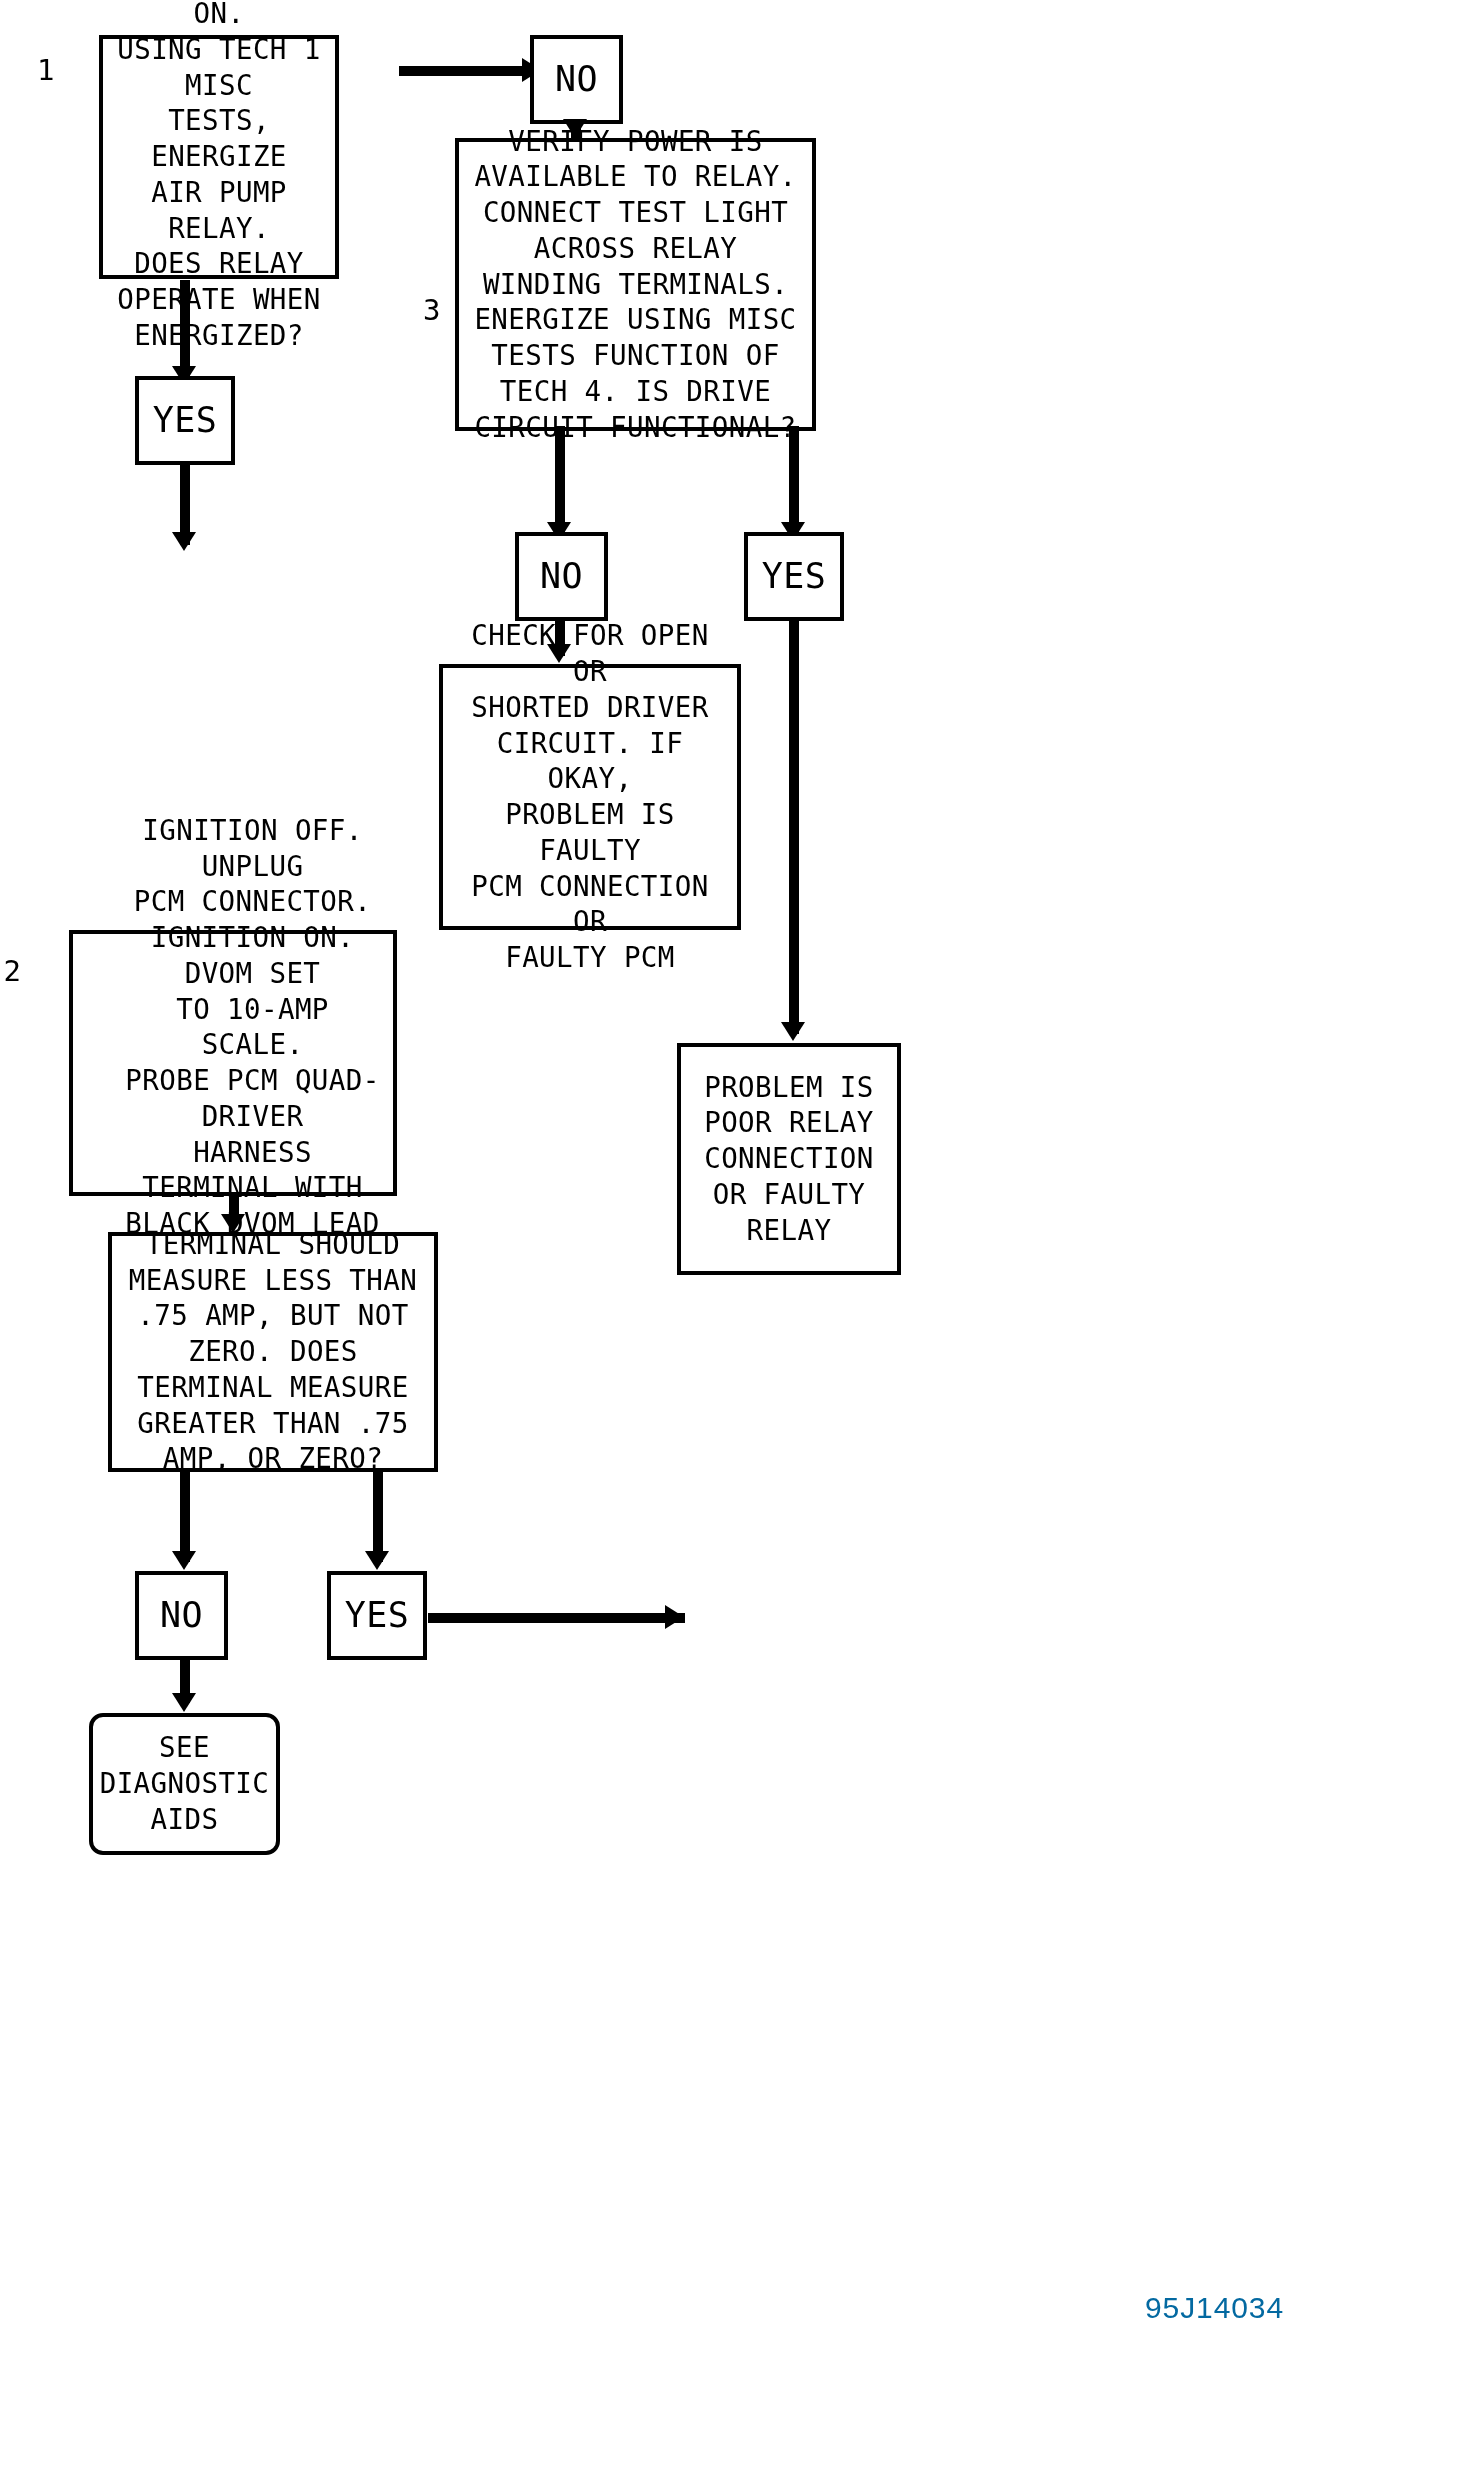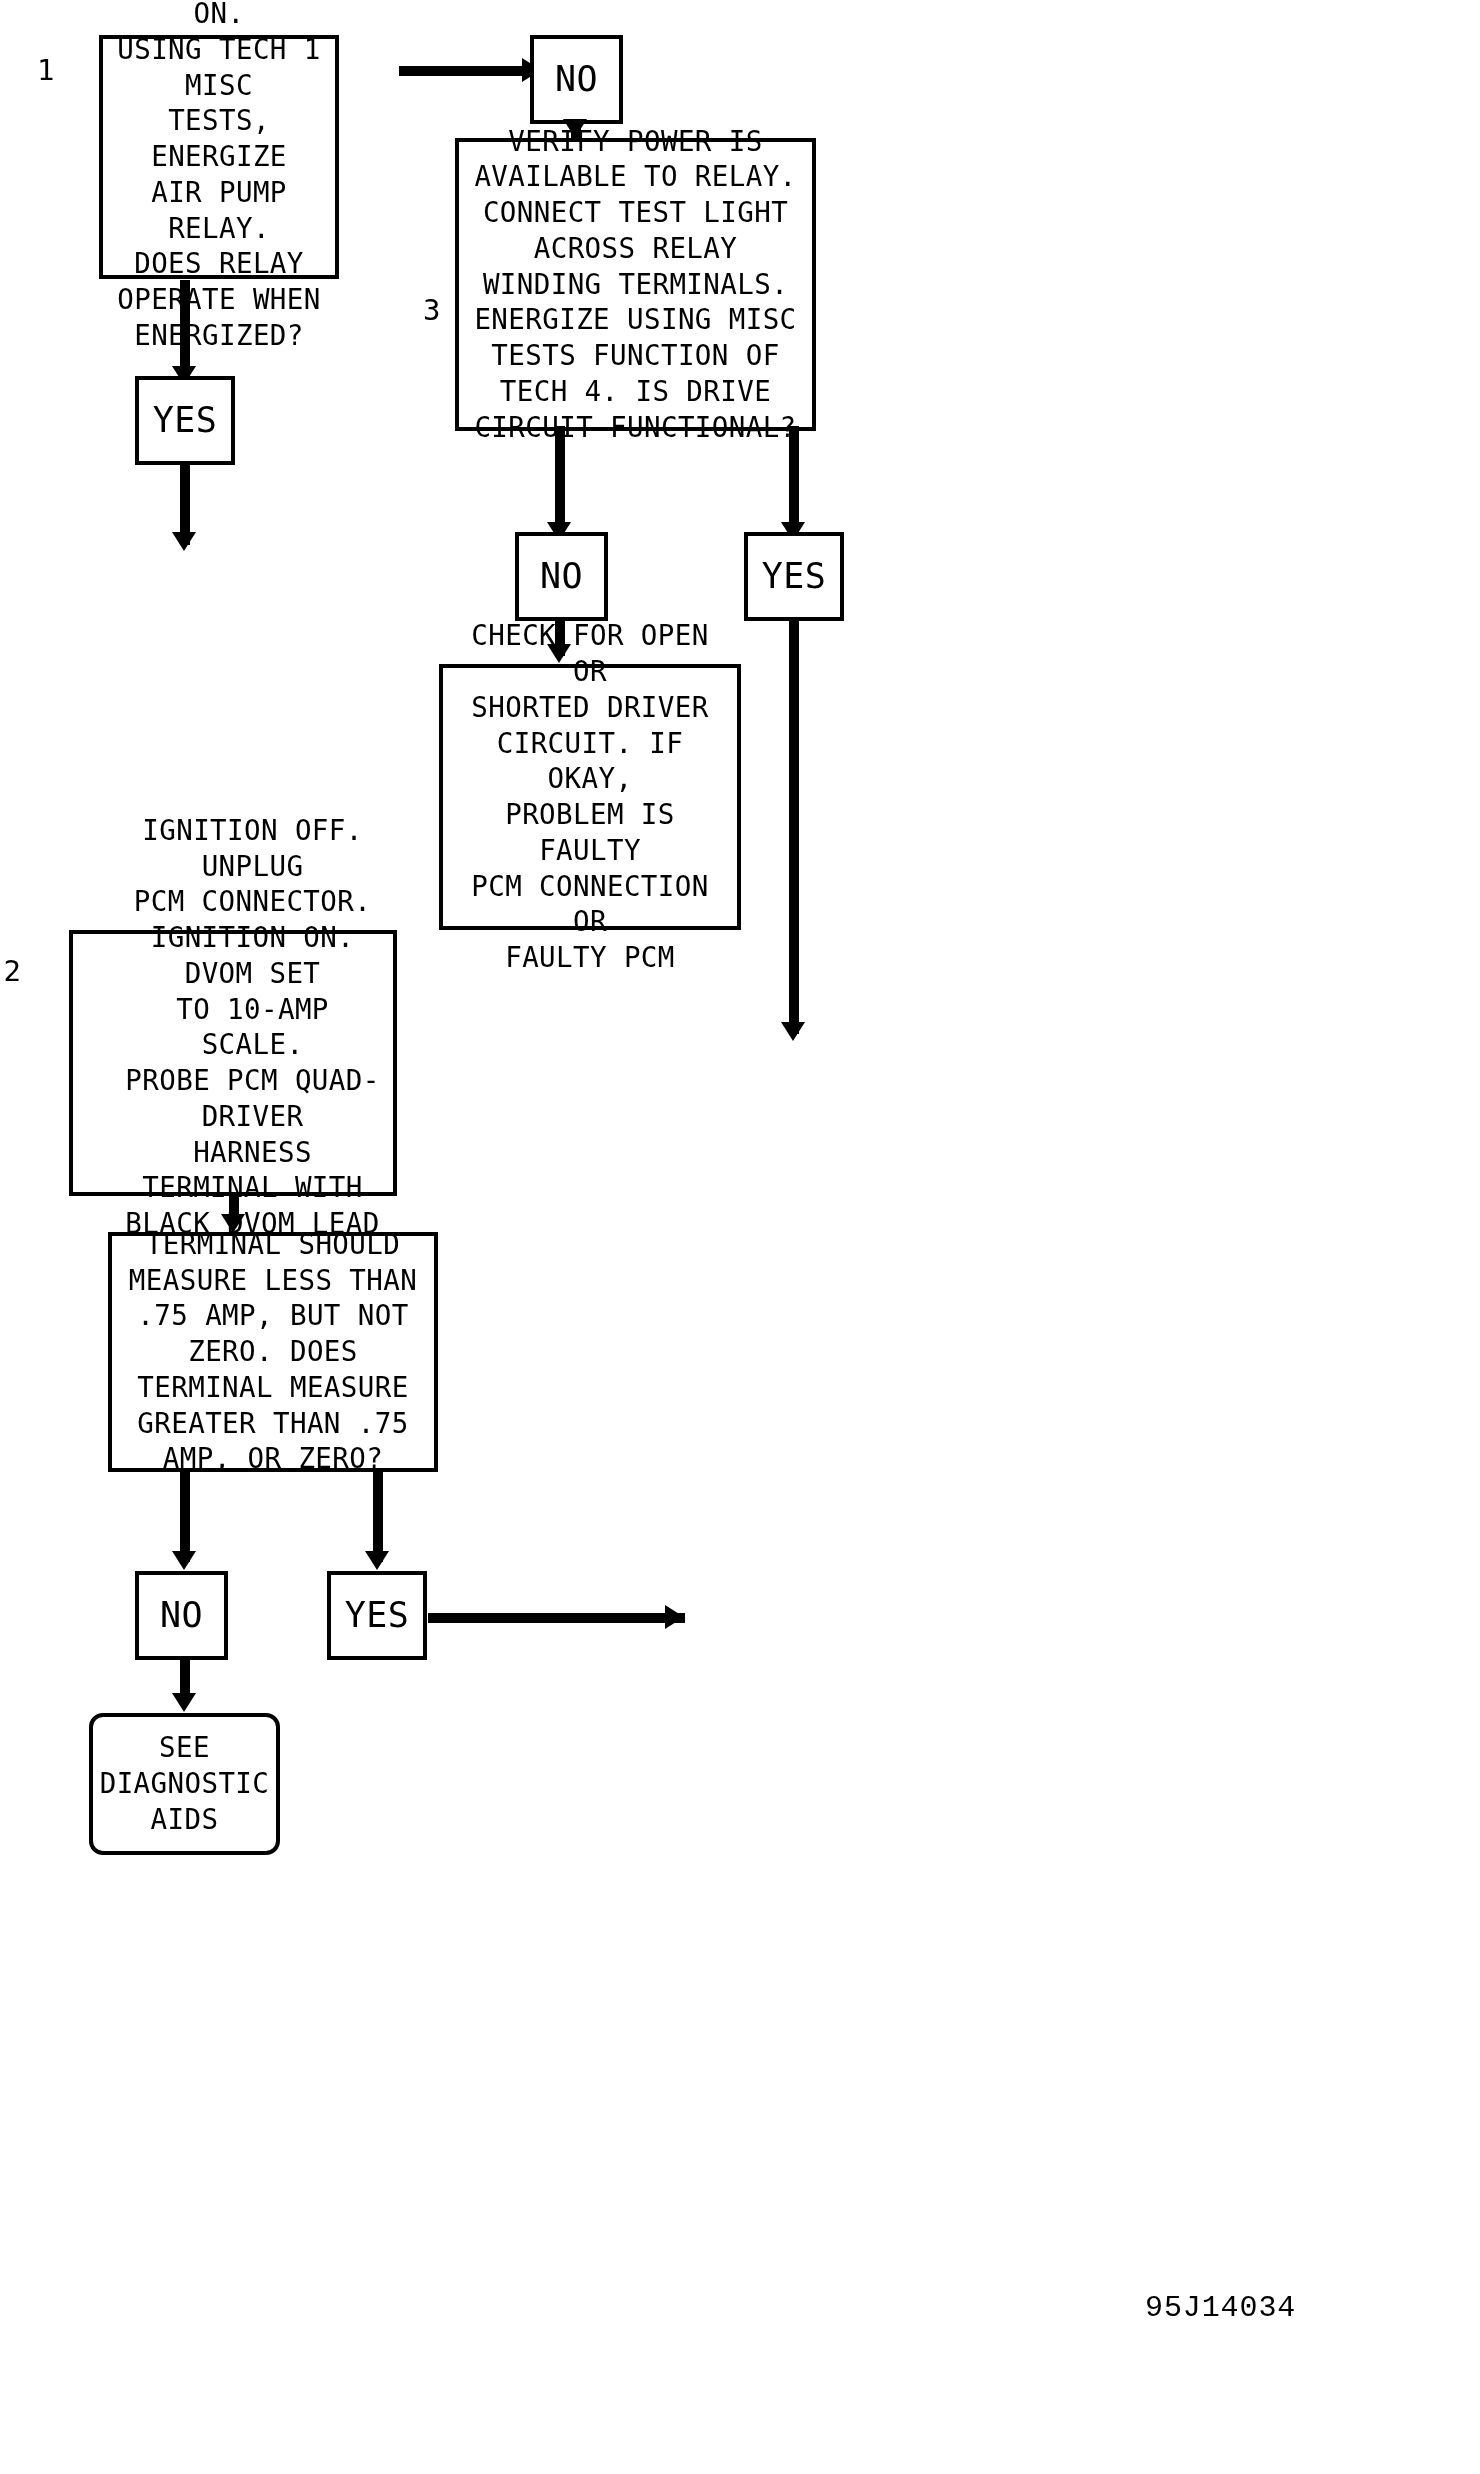--- a/index.html
+++ b/index.html
@@ -36,23 +36,23 @@
   .small-box { font-size: 35px; }
   .step-num {
     position: absolute;
     font-size: 29px;
     color: #000000;
     font-family: "DejaVu Sans Mono", "Liberation Mono", monospace;
   }
   .sig {
     position: absolute;
     font-size: 30px;
-    color: #000000;
+    color: #0369a1;
     letter-spacing: 0.9px;
-    font-family: Liberation Mono, monospace;
+    font-family: Liberation Sans, sans-serif;
   }
   
   .vline {
     position: absolute;
     background: #000000;
     width: 9.8px;
   }
   .hline {
     position: absolute;
     background: #000000;
@@ -136,20 +136,27 @@
 SHORTED DRIVER
 CIRCUIT. IF OKAY,
 PROBLEM IS FAULTY
 PCM CONNECTION OR
 FAULTY PCM</span>
   </div>
 
   <div class="vline" style="left:789px; top:621px; height:413px;"></div>
   <div class="arrow-down" style="left:781px; top:1022px;"></div>
 
+  <div class="box big" style="left:677px; top:1043px; width:224px; height:232px;">
+    <span class="txt">PROBLEM IS
+POOR RELAY
+CONNECTION
+OR FAULTY
+RELAY</span>
+  </div>
 
   <div class="vline" style="left:180px; top:280px; height:98px;"></div>
   <div class="arrow-down" style="left:172px; top:366px;"></div>
 
   <div class="box small-box" style="left:135px; top:376px; width:100px; height:89px;">
     <span class="txt">YES</span>
   </div>
 
   <div class="vline" style="left:180px; top:465px; height:80px;"></div>
   <div class="arrow-down" style="left:172px; top:532px;"></div>

